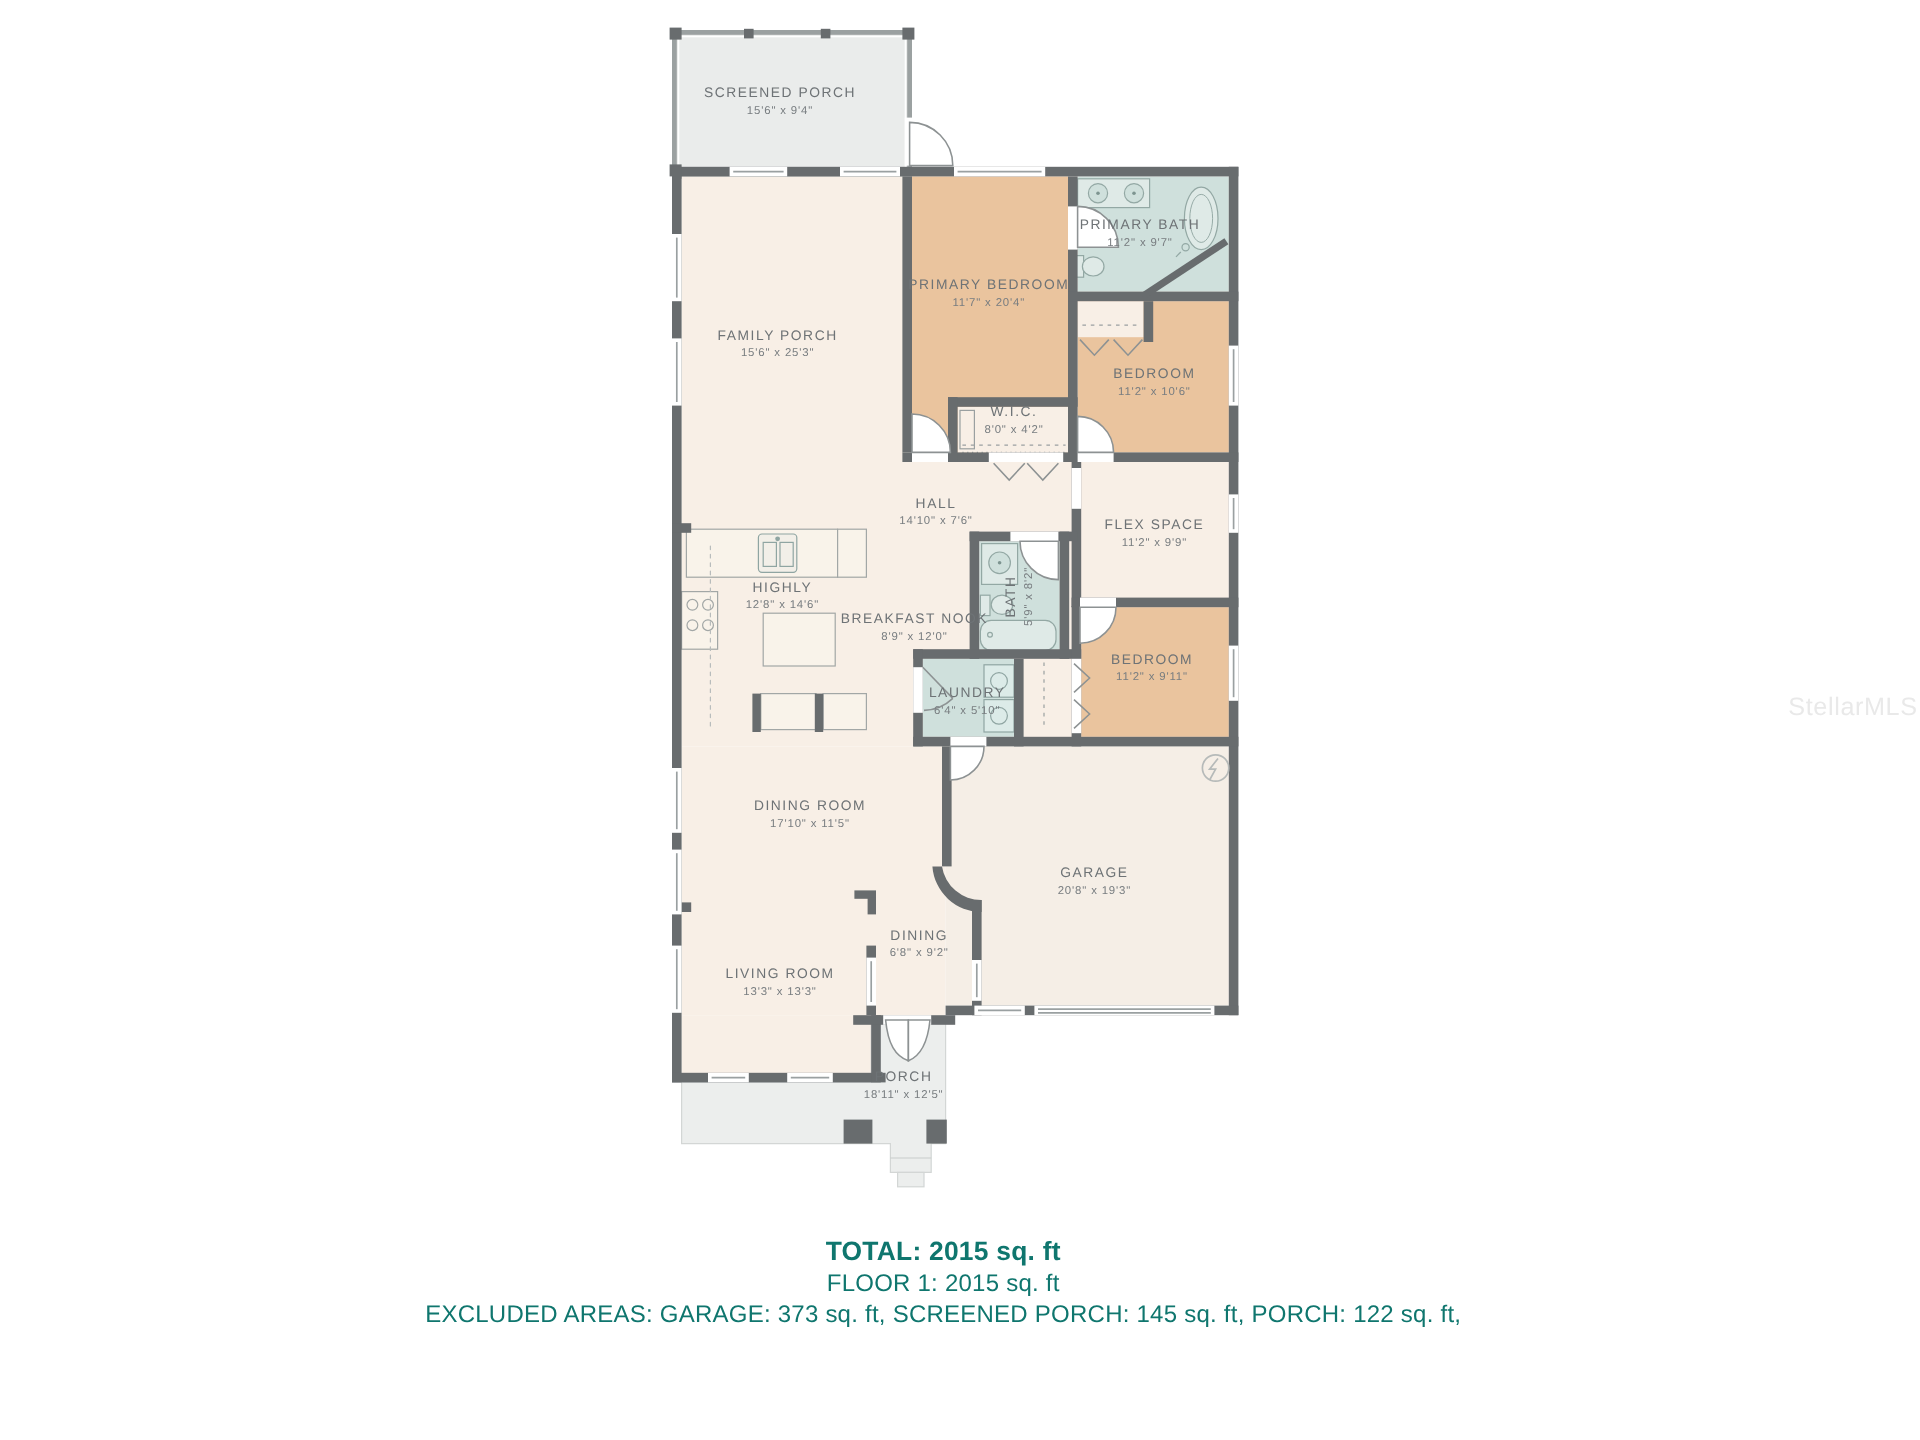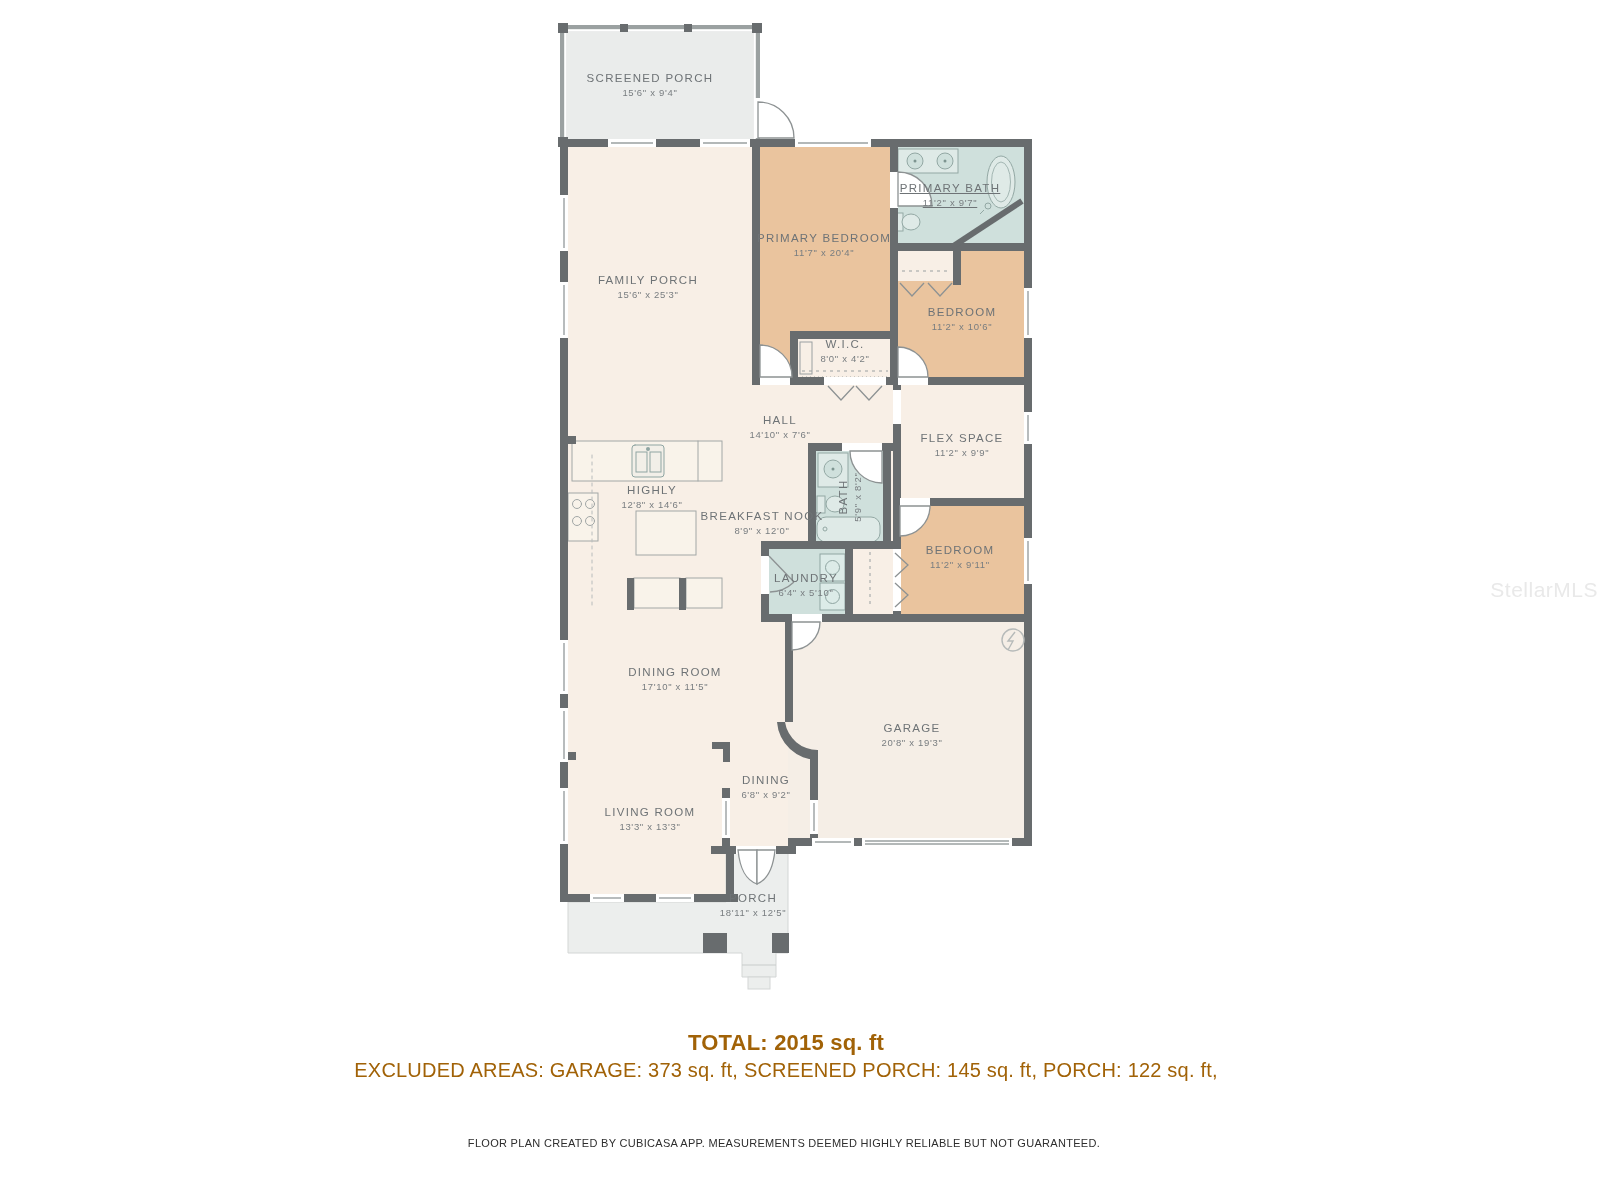--- a/index.html
+++ b/index.html
@@ -3,21 +3,21 @@
 <meta charset="utf-8">
 <style>
   html,body{margin:0;padding:0;background:#ffffff;}
   .stage{position:relative;width:1600px;height:1200px;background:#ffffff;overflow:hidden;
          font-family:"Liberation Sans",sans-serif;border-radius:16px;}
   svg{position:absolute;left:0;top:0;}
   .room-label{position:absolute;transform:translateX(-50%);text-align:center;color:#6e7376;}
   .room-label .room-name{font-size:11.5px;letter-spacing:1.3px;white-space:nowrap;display:block;}
   .room-label .room-dims{font-size:9.5px;letter-spacing:0.7px;white-space:nowrap;display:block;margin-top:3px;color:#787d80;}
   .room-label.rotated{transform:translate(-50%,-50%) rotate(-90deg);}
-  .summary{position:absolute;top:1030px;left:0;width:1572px;text-align:center;color:#a16207;}
+  .summary{position:absolute;top:1030px;left:0;width:1572px;text-align:center;color:#0f766e;}
   .summary .total{font-size:22px;font-weight:bold;letter-spacing:0.2px;}
   .summary .line{font-size:20px;margin-top:3px;letter-spacing:0.2px;}
   .disclaimer{position:absolute;top:1137px;left:0;width:1568px;text-align:center;
               font-size:11px;letter-spacing:0.3px;color:#2e2e2e;}
   .watermark{position:absolute;top:578px;right:2px;font-size:21px;color:#e9e9e9;letter-spacing:0.5px;}
 </style>
 </head>
 <body>
 
 <div class="stage">
@@ -244,21 +244,21 @@
     <span class="room-dims">15'6" x 9'4"</span>
   </div>
   <div class="room-label" style="left:648px;top:274px;">
     <span class="room-name">FAMILY PORCH</span>
     <span class="room-dims">15'6" x 25'3"</span>
   </div>
   <div class="room-label" style="left:824px;top:232px;">
     <span class="room-name">PRIMARY BEDROOM</span>
     <span class="room-dims">11'7" x 20'4"</span>
   </div>
-  <div class="room-label" style="left:950px;top:182px;text-decoration:underline;">
+  <div class="room-label" style="left:950px;top:182px;">
     <span class="room-name">PRIMARY BATH</span>
     <span class="room-dims">11'2" x 9'7"</span>
   </div>
   <div class="room-label" style="left:962px;top:306px;">
     <span class="room-name">BEDROOM</span>
     <span class="room-dims">11'2" x 10'6"</span>
   </div>
   <div class="room-label" style="left:845px;top:338px;">
     <span class="room-name">W.I.C.</span>
     <span class="room-dims">8'0" x 4'2"</span>
@@ -309,17 +309,17 @@
   </div>
   <div class="room-label" style="left:753px;top:892px;">
     <span class="room-name">PORCH</span>
     <span class="room-dims">18'11" x 12'5"</span>
   </div>
 
   <div class="watermark">StellarMLS</div>
 
   <div class="summary">
     <div class="total">TOTAL: 2015 sq. ft</div>
+    <div class="line">FLOOR 1: 2015 sq. ft</div>
     <div class="line">EXCLUDED AREAS: GARAGE: 373 sq. ft, SCREENED PORCH: 145 sq. ft, PORCH: 122 sq. ft,</div>
   </div>
-  <div class="disclaimer">FLOOR PLAN CREATED BY CUBICASA APP. MEASUREMENTS DEEMED HIGHLY RELIABLE BUT NOT GUARANTEED.</div>
 
 </div>
 
 </body></html>

